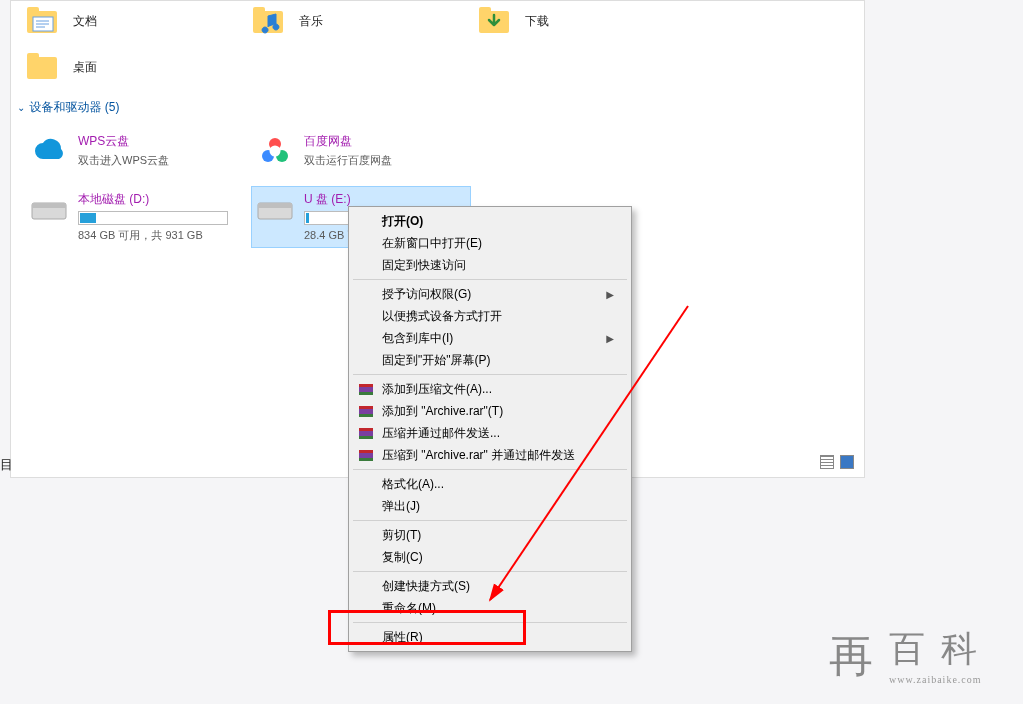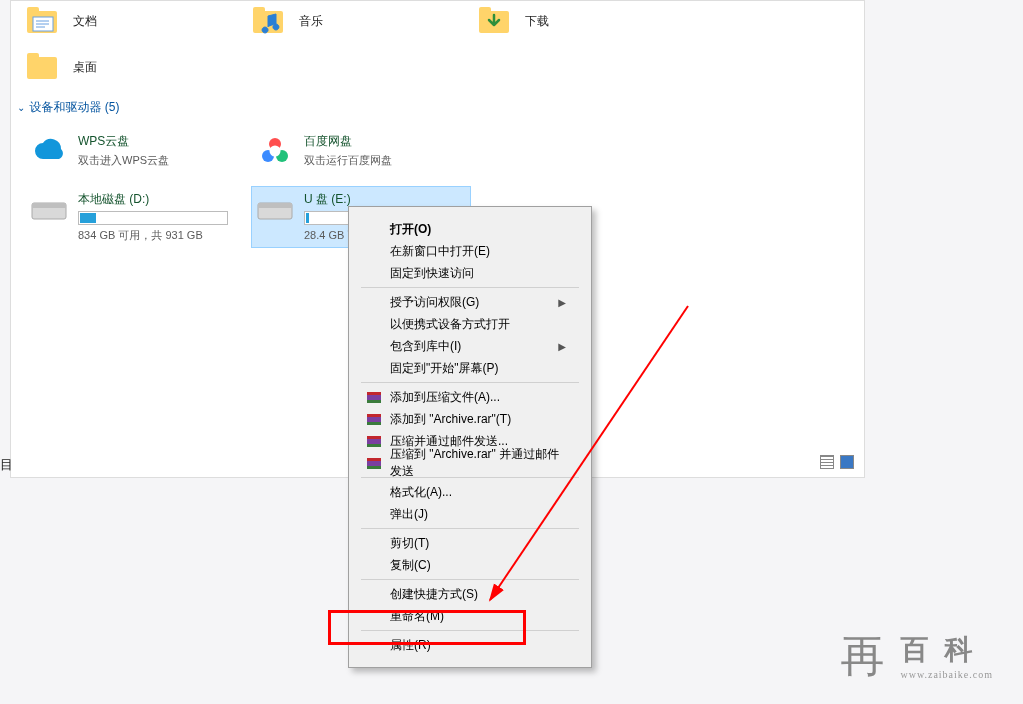--- a/index.html
+++ b/index.html
@@ -75,21 +75,21 @@
   }
   .drive-icon, .cloud-icon {
     width: 38px;
     height: 36px;
     display: flex;
     align-items: center;
     justify-content: center;
     flex-shrink: 0;
   }
   .drive-body { display: flex; flex-direction: column; gap: 3px; flex: 1; }
-  .drive-name { font-size: 12px; color: #14532d; }
+  .drive-name { font-size: 12px; color: #a21caf; }
   .drive-sub  { font-size: 11px; color: #5a5a5a; }
   .progress-bar {
     width: 150px;
     height: 14px;
     border: 1px solid #bcbcbc;
     background: #fff;
     position: relative;
   }
   .progress-fill {
     position: absolute;
@@ -113,25 +113,25 @@
     left: 0px;
     top: 456px;
     font-size: 13px;
     color: #222;
   }
 
   .context-menu {
     position: absolute;
     left: 348px;
     top: 206px;
-    width: 244px;
+    width: 284px;
     background: #f0f0f0;
     border: 1px solid #a0a0a0;
     box-shadow: 4px 4px 6px rgba(0,0,0,0.25);
-    padding: 11px;
+    padding: 3px;
     font-size: 12px;
   }
   .menu-item {
     display: flex;
     align-items: center;
     height: 22px;
     padding: 0 12px 0 30px;
     position: relative;
     color: #000;
   }
@@ -179,21 +179,21 @@
     align-items: center;
     gap: 16px;
     color: #7a7a7a;
   }
   .wm-char {
     font-family: "KaiTi","STKaiti",serif;
     font-size: 44px;
     color: #888;
   }
   .wm-right { display:flex; flex-direction:column; line-height:1.3; }
-  .wm-title { font-size: 28px; letter-spacing: 16px; color:#888; font-family:"SimSun",serif;font-weight:bold;}
+  .wm-title { font-size: 36px; letter-spacing: 16px; color:#888; font-family:"SimSun",serif;}
   .wm-url   { font-size: 10px; color:#999; letter-spacing:1px; font-family: "Times New Roman", serif;}
 </style>
 </head>
 <body>
 
 <div class="explorer-window">
 
   <div class="folder-row">
     <div class="folder-item">
       <span class="folder-icon">

